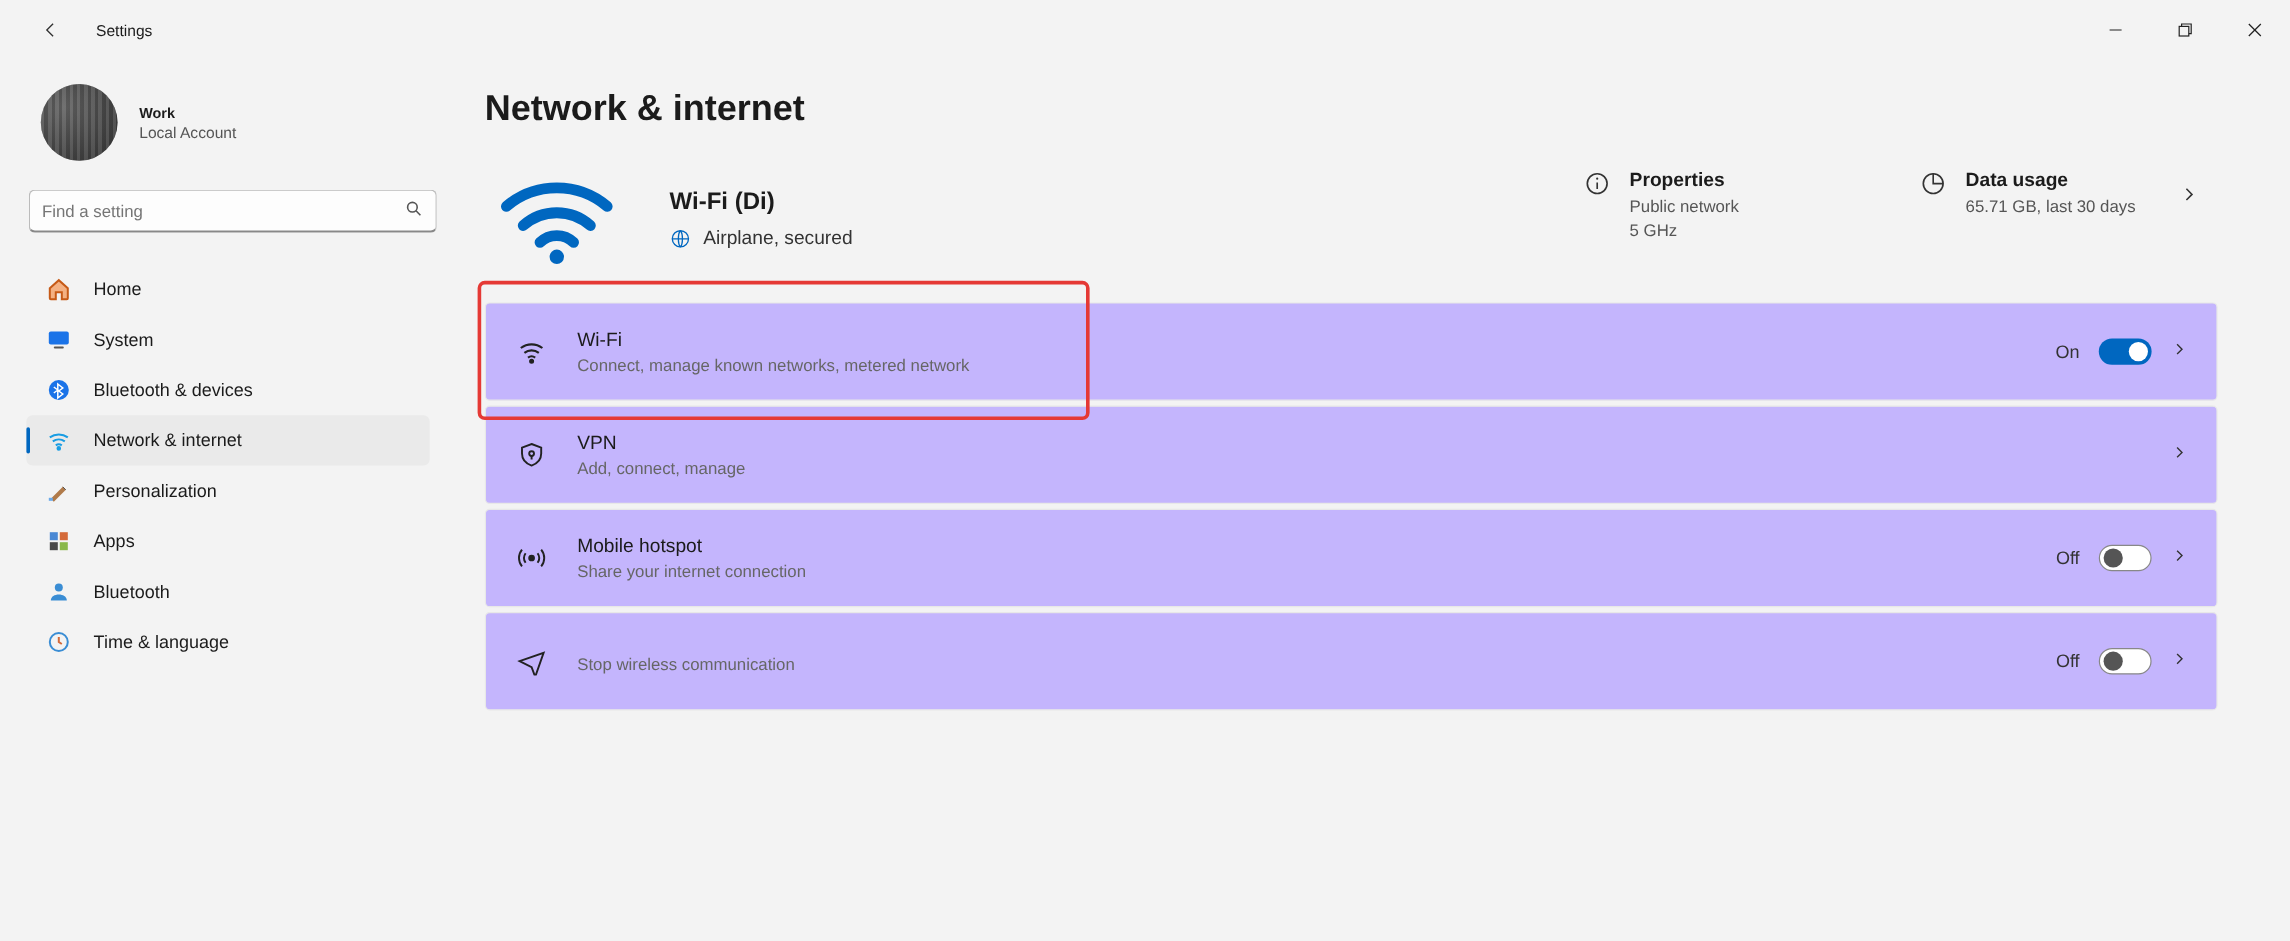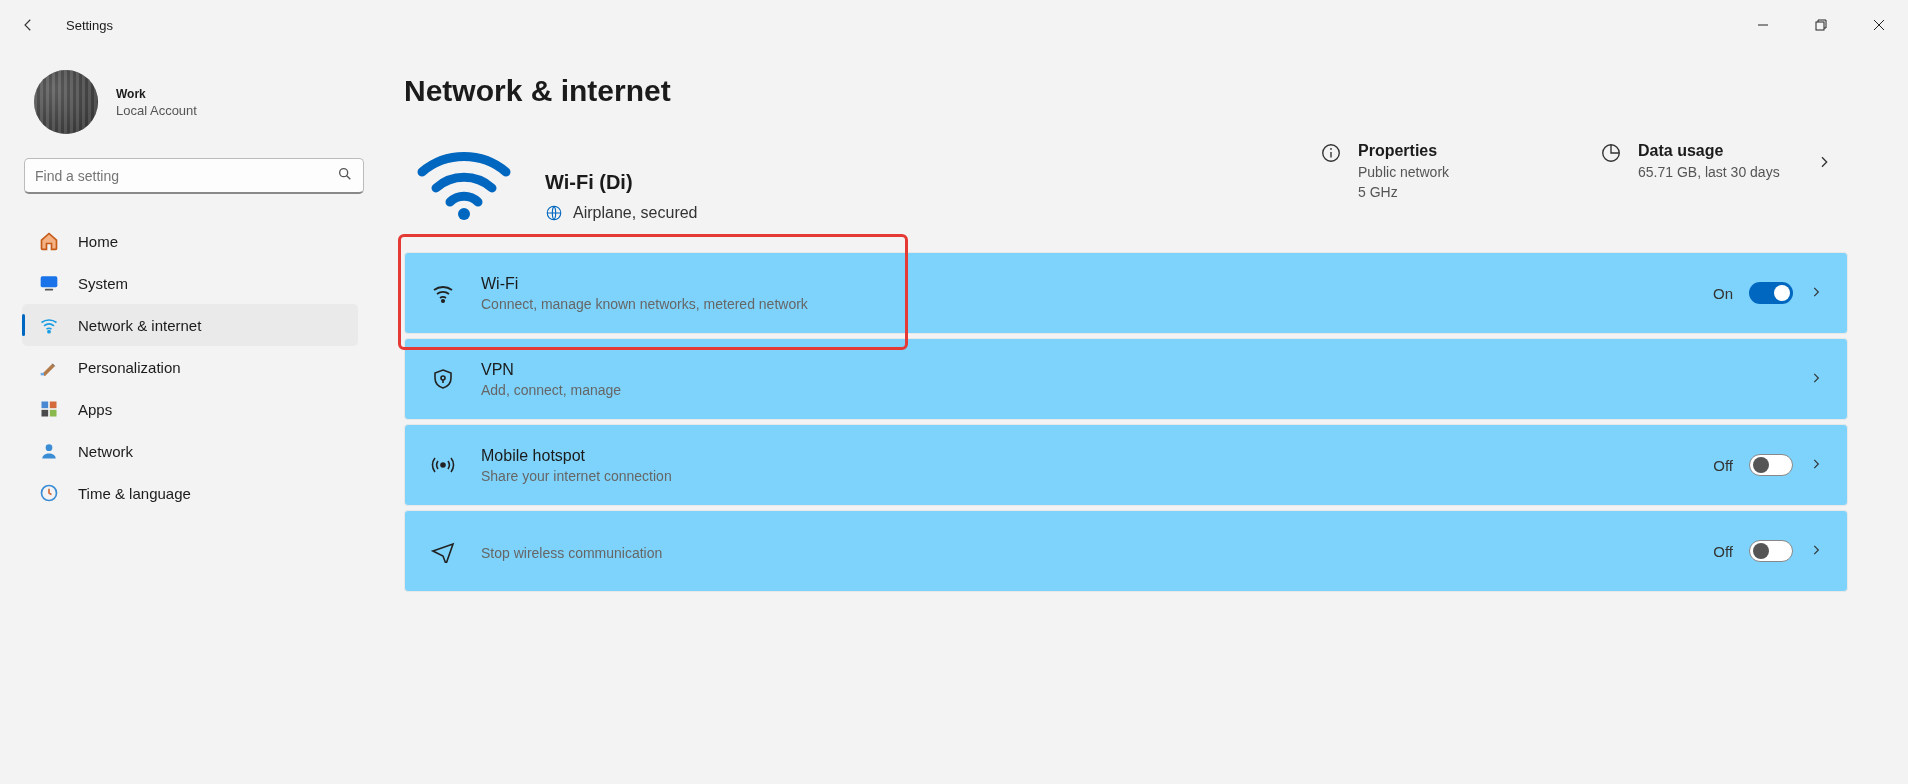--- a/index.html
+++ b/index.html
@@ -9,21 +9,21 @@
     color: #1b1b1b;
     width: 1908px;
     height: 784px;
     overflow: hidden;
     font-size: 14px;
   }
   .titlebar {
     height: 50px;
     display: flex;
     align-items: center;
-    padding-left: 18px;
+    padding-left: 32px;
   }
   .titlebar .back-icon {
     width: 20px;
     height: 20px;
     display:flex; align-items:center; justify-content:center;
     color:#333;
   }
   .titlebar .app-title {
     margin-left: 28px;
     font-size: 13px;
@@ -108,32 +108,32 @@
     margin-bottom:28px;
   }
   .status-card {
     display:flex;
     align-items:flex-start;
     border-radius:6px;
     padding: 6px 12px 20px 0;
     margin-bottom:10px;
     gap:0;
   }
-  .status-left{ display:flex; align-items:flex-end; gap:21px; flex:1;}
+  .status-left{ display:flex; align-items:center; gap:34px; flex:1;}
   .wifi-big { width:120px; display:flex;justify-content:center;}
   .status-info .ssid { font-size:20px; font-weight:600;}
   .status-info .conn { font-size:16px; color:#333; margin-top:10px; display:flex;align-items:center;gap:10px;}
   .globe{width:18px;height:18px;}
   .status-block{ display:flex; align-items:flex-start; gap:16px; margin-left:20px; min-width:260px;}
   .status-block .blk-title{font-size:16px;font-weight:600;}
   .status-block .blk-line{font-size:14px;color:#555;margin-top:4px;}
   .chevron-col{display:flex;align-items:center;padding:12px 4px 0 16px;color:#444;}
   .card-list { display:flex; flex-direction:column; gap:4px;}
   .card {
-    background:#7dd3fc;
+    background:#c4b5fd;
     border:1px solid #e8e8e8;
     border-radius:4px;
     height:82px;
     display:flex; align-items:center;
     padding:0 24px;
     gap:24px;
     cursor:pointer;
   }
   .card .c-ico{width:28px;display:flex;justify-content:center;}
   .card .c-text{flex:1;}
@@ -222,20 +222,29 @@
       </div>
       <div class="nav-item">
         <span class="nav-ico">
           <svg width="20" height="20" viewBox="0 0 24 24">
               <rect x="2" y="4" width="20" height="13" rx="2" fill="#1a73e8"></rect>
               <rect x="7" y="19" width="10" height="2" rx="1" fill="#555"></rect>
             </svg>
         </span>
         <span>System</span>
       </div>
+      <div class="nav-item">
+        <span class="nav-ico">
+          <svg width="20" height="20" viewBox="0 0 24 24">
+              <circle cx="12" cy="12" r="10" fill="#1a73e8"></circle>
+              <path d="M11 6l5 4-4 3 4 3-5 4V6zM7 9l4 3-4 3" stroke="#fff" stroke-width="1.5" fill="none"></path>
+            </svg>
+        </span>
+        <span>Bluetooth &amp; devices</span>
+      </div>
       <div class="nav-item active">
         <span class="nav-ico">
           <svg width="20" height="20" viewBox="0 0 24 24" fill="none" stroke="#1a9de3" stroke-width="2">
               <path d="M3 9a15 15 0 0118 0"></path>
               <path d="M6 13a10 10 0 0112 0"></path>
               <path d="M9 17a5 5 0 016 0"></path>
               <circle cx="12" cy="20" r="1.3" fill="#1a9de3"></circle>
             </svg>
         </span>
         <span>Network &amp; internet</span>
@@ -261,21 +270,21 @@
         </span>
         <span>Apps</span>
       </div>
       <div class="nav-item">
         <span class="nav-ico">
           <svg width="20" height="20" viewBox="0 0 24 24">
               <circle cx="12" cy="8" r="4" fill="#3a8dd4"></circle>
               <path d="M4 21c0-4 4-6 8-6s8 2 8 6" fill="#3a8dd4"></path>
             </svg>
         </span>
-        <span>Network</span>
+        <span>Bluetooth</span>
       </div>
       <div class="nav-item">
         <span class="nav-ico">
           <svg width="20" height="20" viewBox="0 0 24 24">
               <circle cx="12" cy="12" r="9" fill="none" stroke="#3a8dd4" stroke-width="2"></circle>
               <path d="M12 7v5l3 2" stroke="#d46a3a" stroke-width="2" fill="none"></path>
             </svg>
         </span>
         <span>Time &amp; language</span>
       </div>

